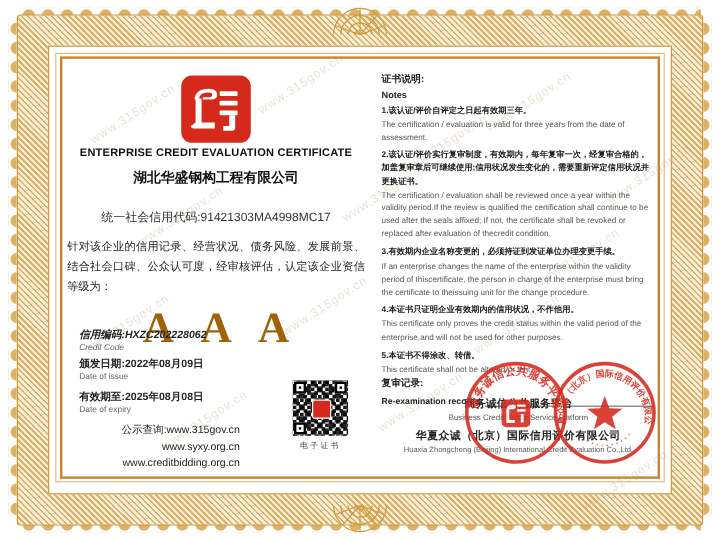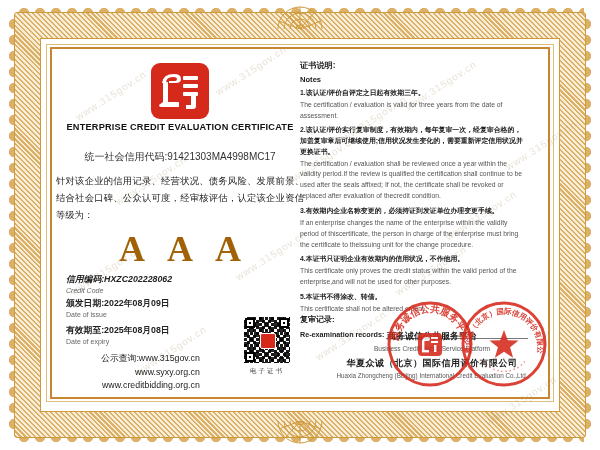--- a/index.html
+++ b/index.html
@@ -58,21 +58,21 @@
                      repeating-conic-gradient(rgba(0,0,0,.85) 0% 25%,rgba(255,255,255,.85) 0% 50%);
     background-size:6px 6px,10px 10px;background-blend-mode:multiply;}
   .finder{position:absolute;width:10px;height:10px;border:2px solid #000;background:#fff;box-sizing:border-box;}
   .finder::after{content:"";position:absolute;left:2px;top:2px;width:2px;height:2px;background:#000;}
   .finder.f1{left:1px;top:1px;} .finder.f2{right:1px;top:1px;} .finder.f3{left:1px;bottom:1px;}
   .qr-center{position:absolute;left:16px;top:16px;width:14px;height:14px;background:#d5291c;
     border:1.5px solid #fff;border-radius:2px;}
   .qr-cap{margin-top:4px;font-size:6.5px;color:#444;letter-spacing:2px;}
 
   
-  .col-right{position:absolute;left:300px;top:60px;width:228px;color:#222;text-align:left;}
+  .col-right{position:absolute;left:318px;top:60px;width:228px;color:#222;text-align:left;}
   .notes-h-zh{font-size:8.2px;font-weight:bold;}
   .notes-h-en{font-size:7.6px;font-weight:bold;margin-top:4px;}
   .note{margin-top:4px;}
   .nzh{font-size:6.9px;font-weight:600;color:#222;line-height:1.55;}
   .nen{font-size:6.8px;color:#555;line-height:1.6;margin-top:1px;}
   .review{}
   .rev-zh{font-size:8px;font-weight:bold;}
   .rev-en{display:flex;align-items:flex-end;margin-top:5px;font-size:7.2px;font-weight:bold;color:#222;}
   .rev-line{flex:1;border-bottom:.8px solid #777;margin-left:2px;height:8px;}
 
@@ -140,20 +140,21 @@
         <rect x="13" y="20" width="5" height="22" rx="1"></rect>
         <path d="M13 40 h16 v5 h-18 q-2 0 -2 -2 z"></path>
         <rect x="33" y="14" width="15" height="4" rx="1"></rect>
         <rect x="33" y="22" width="15" height="4" rx="1"></rect>
         <rect x="33" y="30" width="15" height="4" rx="1"></rect>
         <path d="M41 34 h5 v10 q0 3 -3 3 h-7 v-4 h5 z"></path>
       </g>
     </svg>
 
     <div class="title-en">ENTERPRISE CREDIT EVALUATION CERTIFICATE</div>
+    <div class="company">湖北华盛钢构工程有限公司</div>
     <div class="ucode">统一社会信用代码:91421303MA4998MC17</div>
     <div class="statement">针对该企业的信用记录、经营状况、债务风险、发展前景、结合社会口碑、公众认可度，经审核评估，认定该企业资信等级为：</div>
     <div class="rating">AAA</div>
 
     <div class="meta m1">
       <div class="meta-zh">信用编码:HXZC202228062</div>
       <div class="meta-en">Credit Code</div>
     </div>
     <div class="meta m2">
       <div class="meta-zh">颁发日期:2022年08月09日</div>

